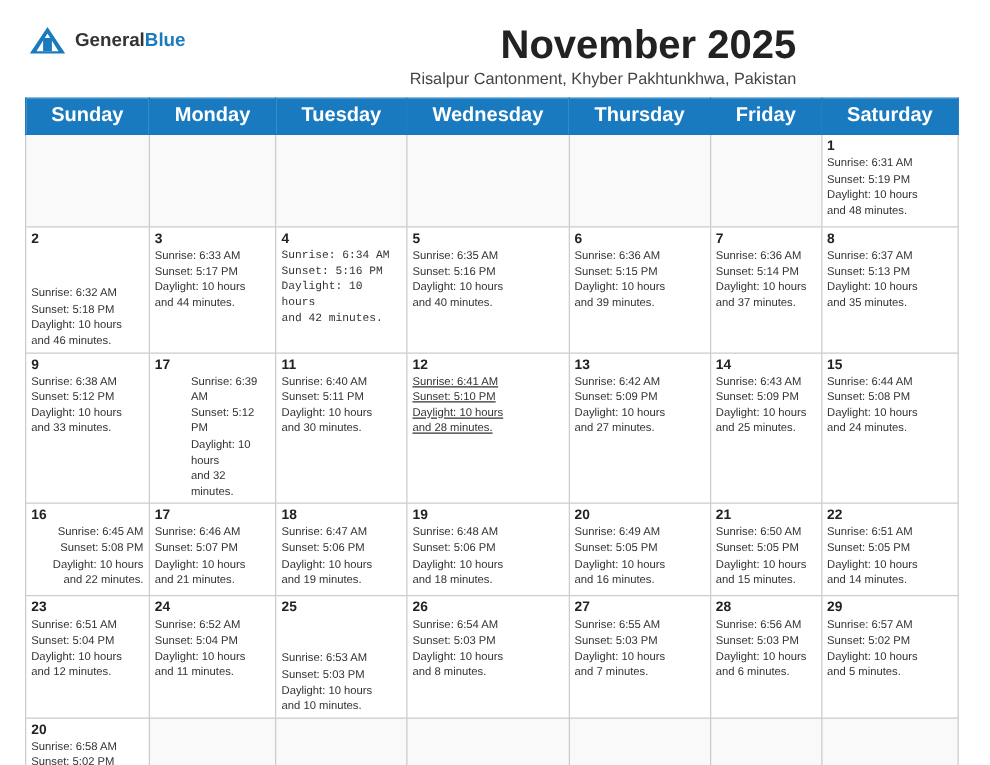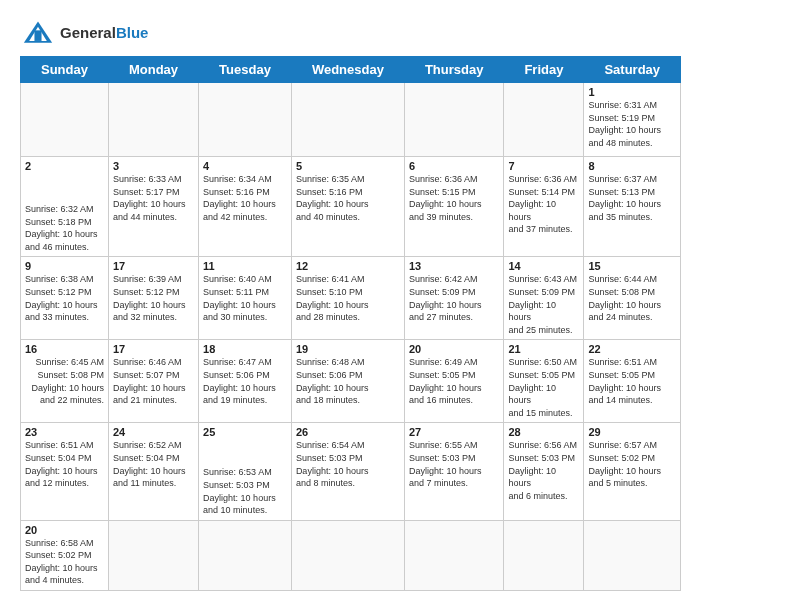--- a/index.html
+++ b/index.html
@@ -44,21 +44,21 @@
       margin-top: 2px;
     }
     .calendar {
       width: 100%;
       border-collapse: collapse;
       margin-top: 8px;
     }
     .calendar th {
       background: #1a7abf;
       color: #fff;
-      font-size: 13px;
+      font-size: 16px;
       font-weight: bold;
       padding: 5px 20px;
       border: 1px solid #1a7abf;
       text-align: right;
     }
     .calendar td {
       border: 1px solid #ccc;
       vertical-align: top;
       padding: 3px 4px;
       font-size: 9.5px;
@@ -97,20 +97,24 @@
         <polygon points="20,4 36,28 4,28" fill="#1a7abf"></polygon>
         <polygon points="20,10 30,26 10,26" fill="white"></polygon>
         <rect x="16" y="14" width="8" height="12" fill="#1a7abf"></rect>
       </svg>
       <div>
         <div style="font-size:15px;font-weight:bold;color:#333;line-height:1.2;">
           <span style="color:#333;">General</span><span style="color:#1a7abf;">Blue</span>
         </div>
       </div>
     </div>
+    <div class="title-block">
+      <div class="month-title">November 2025</div>
+      <div class="subtitle">Risalpur Cantonment, Khyber Pakhtunkhwa, Pakistan</div>
+    </div>
   </div>
 
   <table class="calendar">
     <thead>
       <tr>
         <th>Sunday</th>
         <th>Monday</th>
         <th>Tuesday</th>
         <th>Wednesday</th>
         <th>Thursday</th>
@@ -144,21 +148,21 @@
           </td>
           <td>
             <span class="day-num">3</span>
             <div class="day-info" style="white-space: pre-line;">Sunrise: 6:33 AM
 Sunset: 5:17 PM
 Daylight: 10 hours
 and 44 minutes.</div>
           </td>
           <td>
             <span class="day-num">4</span>
-            <div class="day-info" style="white-space: pre-line;">Sunrise: 6:34 AM
+            <div class="day-info" style="white-space: pre-line; font-family: Liberation Mono, monospace;">Sunrise: 6:34 AM
 Sunset: 5:16 PM
 Daylight: 10 hours
 and 42 minutes.</div>
           </td>
           <td>
             <span class="day-num">5</span>
             <div class="day-info" style="white-space: pre-line;">Sunrise: 6:35 AM
 Sunset: 5:16 PM
 Daylight: 10 hours
 and 40 minutes.</div>
@@ -188,35 +192,35 @@
         <tr>
           <td>
             <span class="day-num">9</span>
             <div class="day-info" style="white-space: pre-line;">Sunrise: 6:38 AM
 Sunset: 5:12 PM
 Daylight: 10 hours
 and 33 minutes.</div>
           </td>
           <td>
             <span class="day-num">17</span>
-            <div class="day-info" style="white-space: pre-line;">Sunrise: 6:39 AM
+            <div class="day-info" style="white-space: pre-line; margin-left: 29px;">Sunrise: 6:39 AM
 Sunset: 5:12 PM
 Daylight: 10 hours
 and 32 minutes.</div>
           </td>
           <td>
             <span class="day-num">11</span>
             <div class="day-info" style="white-space: pre-line;">Sunrise: 6:40 AM
 Sunset: 5:11 PM
 Daylight: 10 hours
 and 30 minutes.</div>
           </td>
           <td>
             <span class="day-num">12</span>
-            <div class="day-info" style="white-space: pre-line;">Sunrise: 6:41 AM
+            <div class="day-info" style="white-space: pre-line; text-decoration: underline;">Sunrise: 6:41 AM
 Sunset: 5:10 PM
 Daylight: 10 hours
 and 28 minutes.</div>
           </td>
           <td>
             <span class="day-num">13</span>
             <div class="day-info" style="white-space: pre-line;">Sunrise: 6:42 AM
 Sunset: 5:09 PM
 Daylight: 10 hours
 and 27 minutes.</div>

